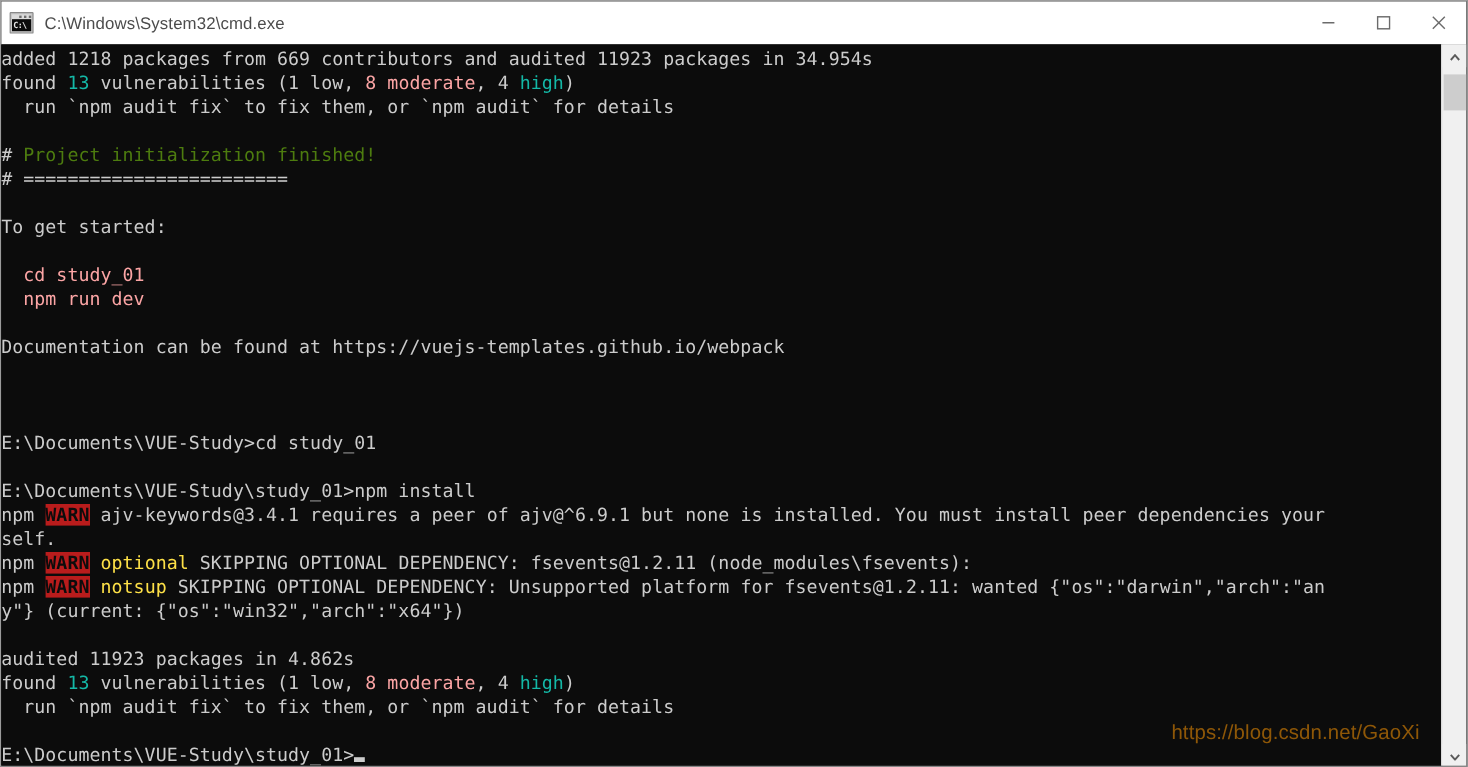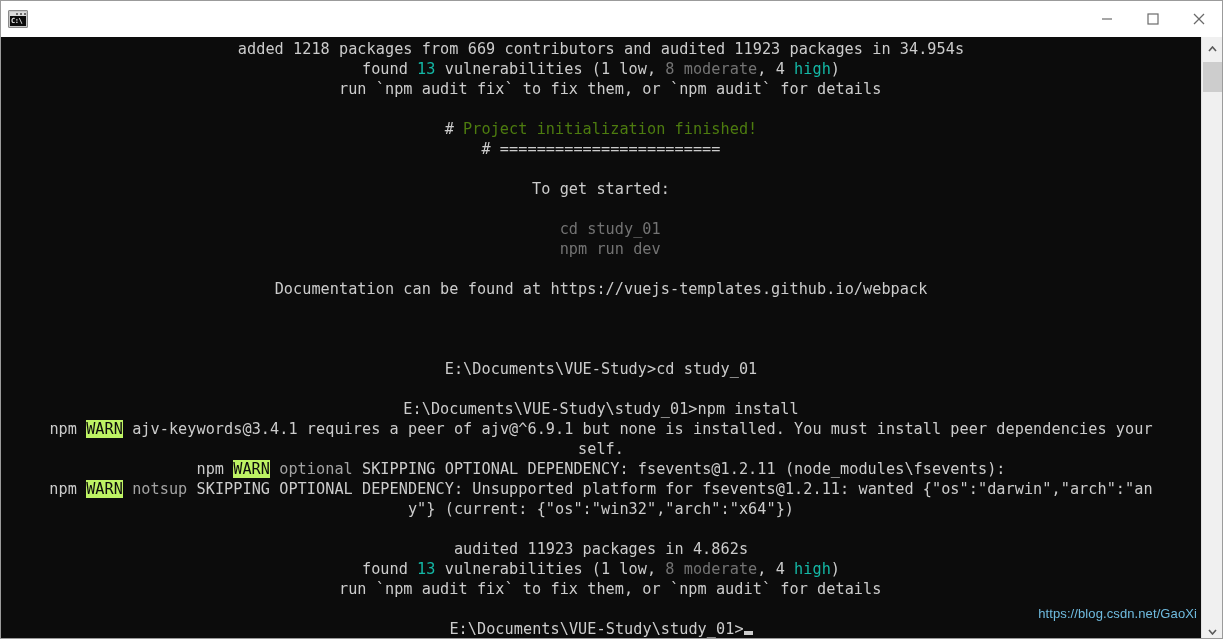--- a/index.html
+++ b/index.html
@@ -111,44 +111,43 @@
     position: absolute;
     left: 0;
     top: 2px;
     width: 1200px;
     white-space: pre;
     font-family: "DejaVu Sans Mono", "Liberation Mono", monospace;
     font-size: 15.2px;
     line-height: 20px;
     color: #cccccc;
     letter-spacing: 0.05px;
-    text-align: center;
   }
   .ln { height: 20px; overflow: hidden; }
   .c-white   { color: #cccccc; }
   .c-red     { color: #14b8a6; }
   .c-green   { color: #4d7c0f; }
-  .c-yellow  { color: #737373; }
-  .c-magenta { color: #a3a3a3; }
-  .c-warn    { color: #0c0c0c; background: #bef264; }
+  .c-yellow  { color: #fca5a5; }
+  .c-magenta { color: #fde047; }
+  .c-warn    { color: #0c0c0c; background: #b91c1c; font-weight: bold; }
   .cursor {
     display: inline-block;
     width: 9px;
     height: 4px;
     background: #cccccc;
     vertical-align: -1px;
   }
   
   .watermark {
     position: absolute;
-    right: 4px;
+    right: 18px;
     bottom: 18px;
     font-family: "Liberation Sans", sans-serif;
-    font-size: 13px;
-    color: #7dd3fc;
+    font-size: 17px;
+    color: #a16207;
     opacity: 0.88;
     white-space: nowrap;
     letter-spacing: 0.1px;
   }
   
   .scrollbar {
     position: absolute;
     right: 0;
     top: 36px;
     width: 21px;
@@ -186,20 +185,21 @@
 
   <div class="titlebar">
     <div class="title-icon">
       <div class="tb">
           <i></i>
           <i></i>
           <i></i>
         </div>
       <div class="scr">C:\</div>
     </div>
+    <div class="title-text">C:\Windows\System32\cmd.exe</div>
 
     <div class="win-controls">
       <div class="win-btn">
         <span>
           <svg width="12" height="12" viewBox="0 0 12 12">
               <line x1="1" y1="6" x2="11" y2="6" stroke="#6b6b6b" stroke-width="1.2"></line>
             </svg>
         </span>
       </div>
       <div class="win-btn">

